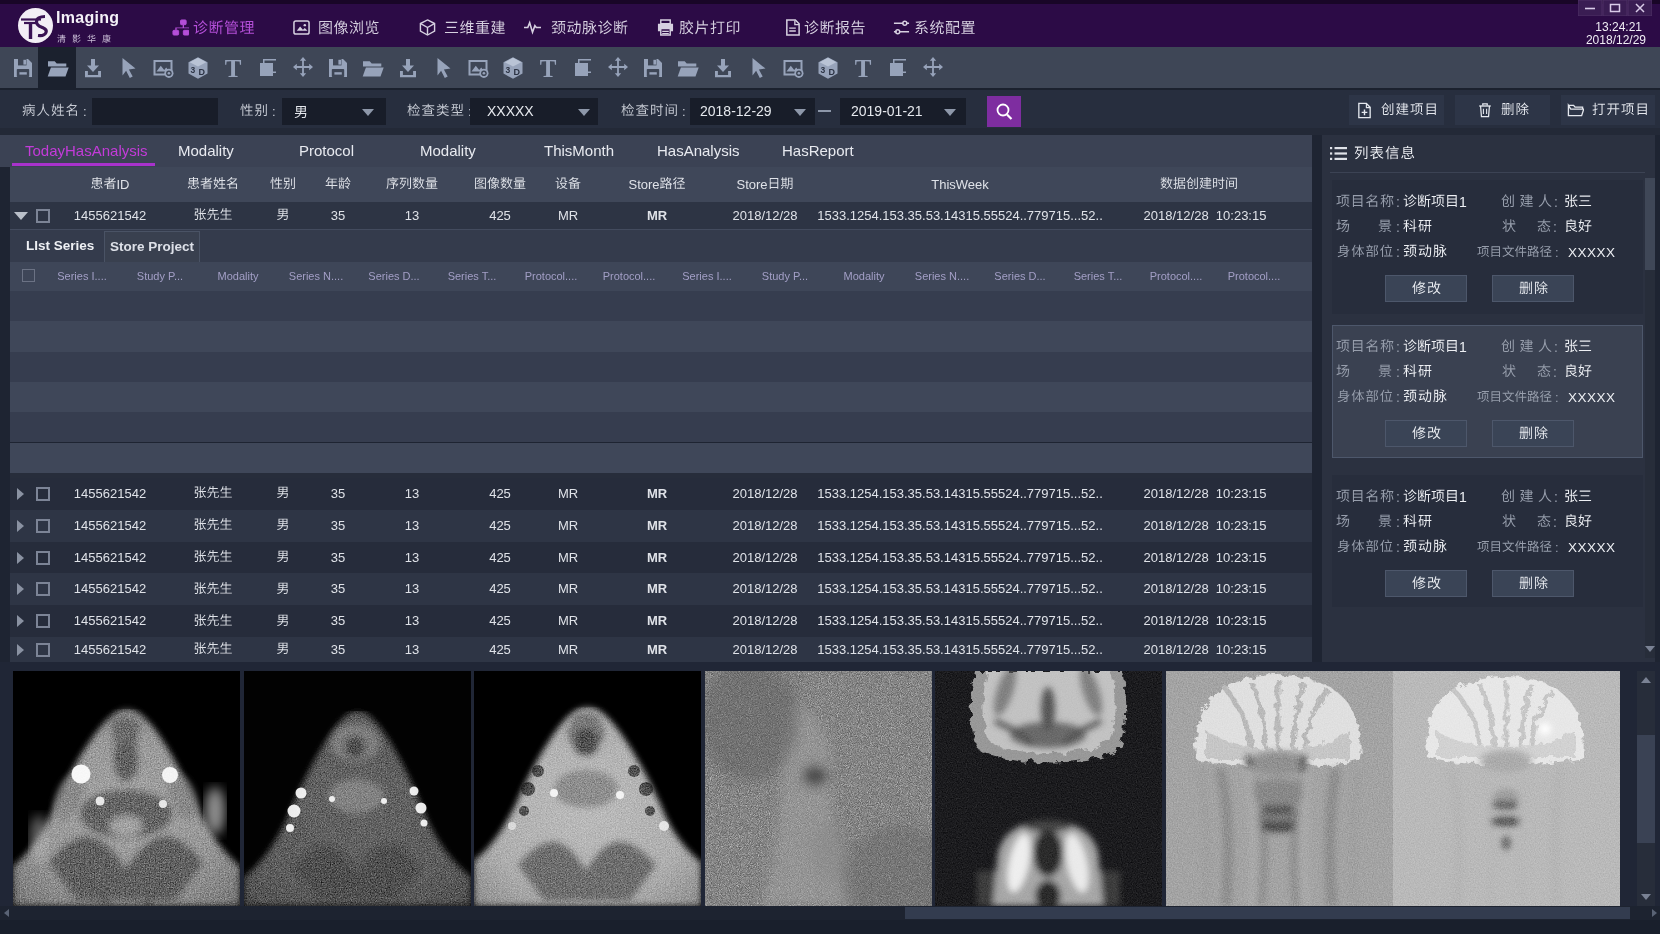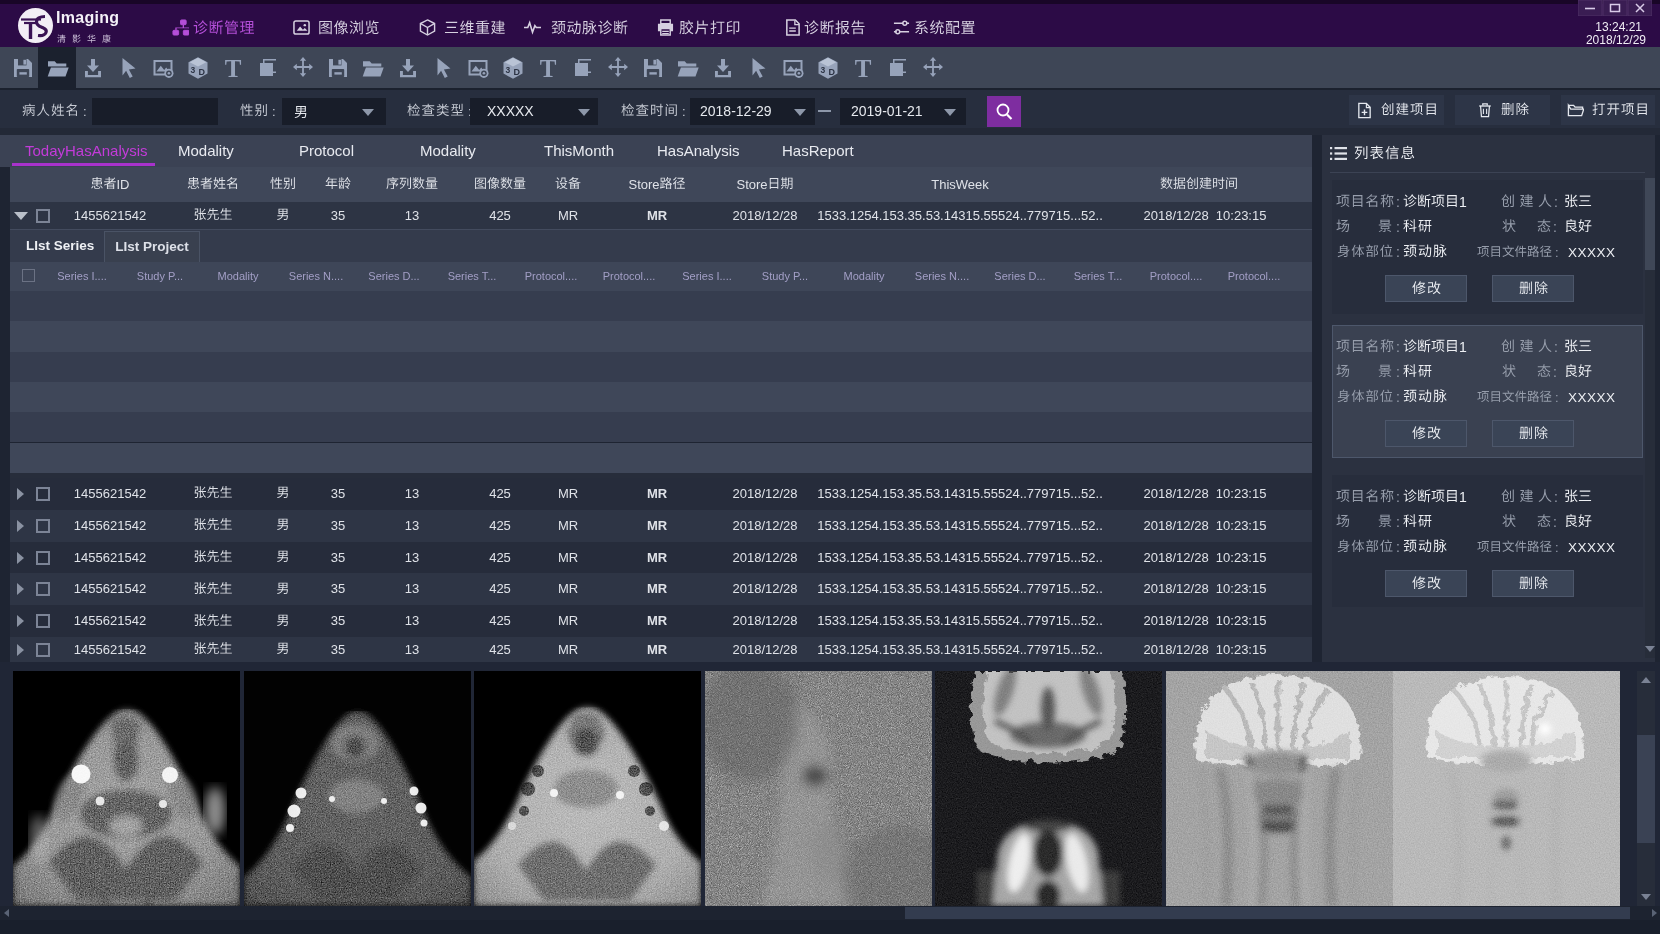--- a/index.html
+++ b/index.html
@@ -486,21 +486,21 @@
 <div class="cell" style="left:500px;top:202.0px;line-height:27.0px;font-size:13px;font-weight:normal;color:#dfe2e8">425</div>
 <div class="cell" style="left:568px;top:202.0px;line-height:27.0px;font-size:13px;font-weight:normal;color:#dfe2e8">MR</div>
 <div class="cell" style="left:657px;top:202.0px;line-height:27.0px;font-size:13px;font-weight:bold;color:#dfe2e8">MR</div>
 <div class="cell" style="left:765px;top:202.0px;line-height:27.0px;font-size:13px;font-weight:normal;color:#dfe2e8">2018/12/28</div>
 <div class="cell" style="left:960px;top:202.0px;line-height:27.0px;font-size:13px;font-weight:normal;color:#dfe2e8">1533.1254.153.35.53.14315.55524..779715...52..</div>
 <div class="cell" style="left:1205px;top:202.0px;line-height:27.0px;font-size:13px;font-weight:normal;color:#dfe2e8">2018/12/28&nbsp;&nbsp;10:23:15</div>
 <div class="ab" style="left:10px;top:229px;width:1302px;height:33px;background:#343b4c"></div>
 <div class="ab" style="left:10px;top:229px;width:1302px;height:1px;background:#434b5e"></div>
 <div class="ab" style="left:26px;top:229px;height:33px;line-height:33px;font-size:13.5px;font-weight:bold;color:#eef0f4">LIst Series</div>
 <div class="ab" style="left:104px;top:231px;width:96px;height:31px;background:#39404f;border:1px solid #4a5365;border-bottom:none"></div>
-<div class="ab" style="left:104px;top:231px;width:96px;text-align:center;height:31px;line-height:31px;font-size:13.5px;font-weight:bold;color:#dde0e8">LIst Project</div>
+<div class="ab" style="left:104px;top:231px;width:96px;text-align:center;height:31px;line-height:31px;font-size:13.5px;font-weight:bold;color:#dde0e8">Store Project</div>
 <div class="ab" style="left:10px;top:262px;width:1302px;height:29px;background:#3e4658"></div>
 <div class="ab" style="left:22px;top:269px;width:13px;height:13px;border:1px solid #6b7284"></div>
 <div class="cell" style="left:82px;top:262px;line-height:29px;font-size:11px;color:#a39fc6">Series I....</div>
 <div class="cell" style="left:160px;top:262px;line-height:29px;font-size:11px;color:#a39fc6">Study P...</div>
 <div class="cell" style="left:238px;top:262px;line-height:29px;font-size:11px;color:#a39fc6">Modality</div>
 <div class="cell" style="left:316px;top:262px;line-height:29px;font-size:11px;color:#a39fc6">Series N....</div>
 <div class="cell" style="left:394px;top:262px;line-height:29px;font-size:11px;color:#a39fc6">Series D...</div>
 <div class="cell" style="left:472px;top:262px;line-height:29px;font-size:11px;color:#a39fc6">Series T...</div>
 <div class="cell" style="left:551px;top:262px;line-height:29px;font-size:11px;color:#a39fc6">Protocol....</div>
 <div class="cell" style="left:629px;top:262px;line-height:29px;font-size:11px;color:#a39fc6">Protocol....</div>

